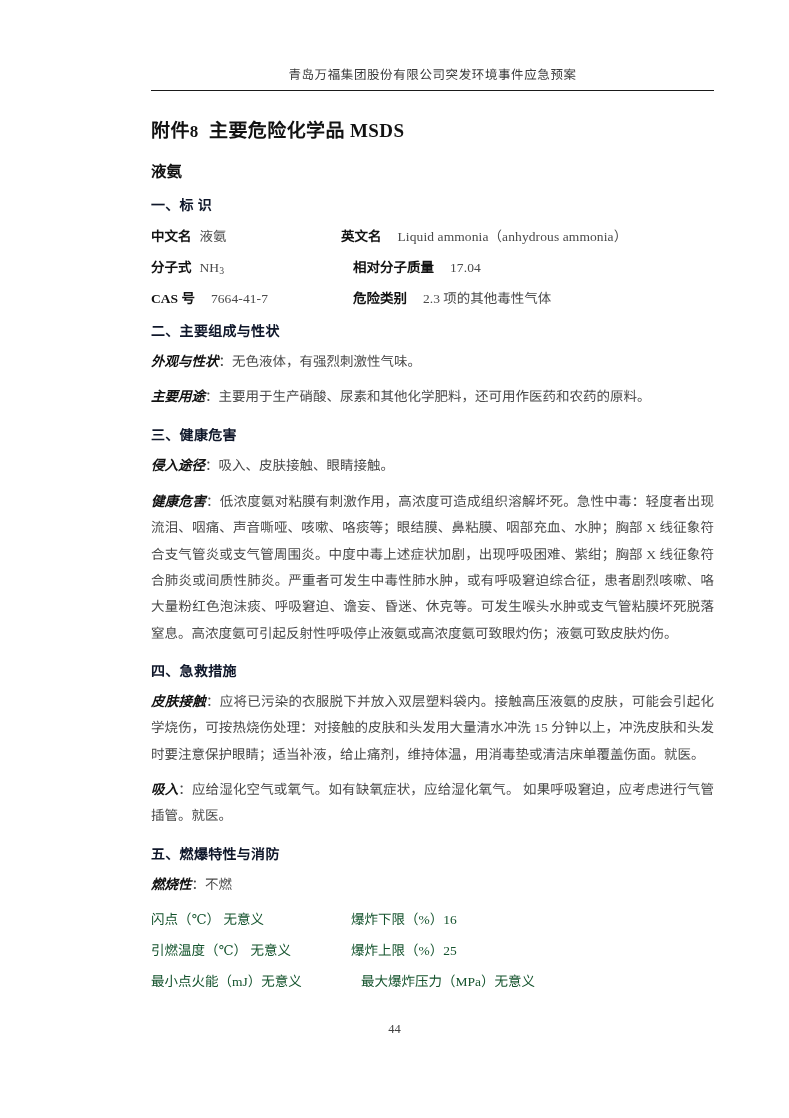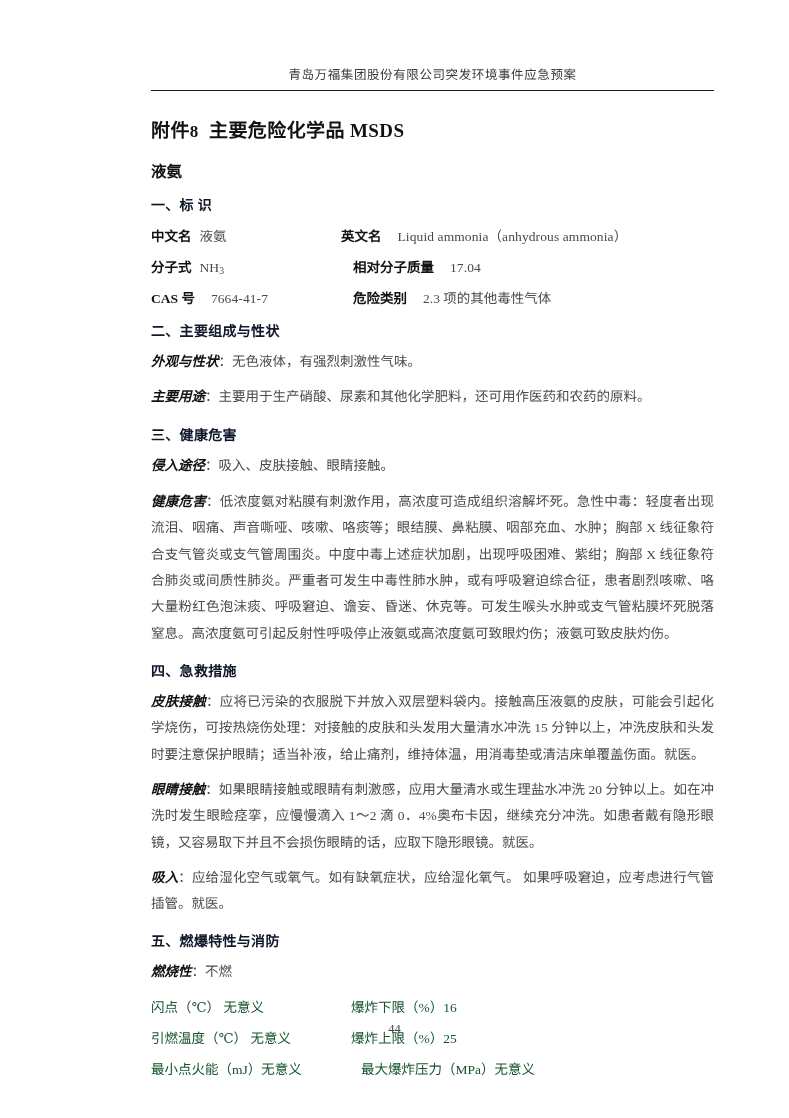--- a/index.html
+++ b/index.html
@@ -237,23 +237,20 @@
     <div class="para">
       <span class="lbl">健康危害</span><span>：低浓度氨对粘膜有刺激作用，高浓度可造成组织溶解坏死。急性中毒：轻度者出现流泪、咽痛、声音嘶哑、咳嗽、咯痰等；眼结膜、鼻粘膜、咽部充血、水肿；胸部 X 线征象符合支气管炎或支气管周围炎。中度中毒上述症状加剧，出现呼吸困难、紫绀；胸部 X 线征象符合肺炎或间质性肺炎。严重者可发生中毒性肺水肿，或有呼吸窘迫综合征，患者剧烈咳嗽、咯大量粉红色泡沫痰、呼吸窘迫、谵妄、昏迷、休克等。可发生喉头水肿或支气管粘膜坏死脱落窒息。高浓度氨可引起反射性呼吸停止液氨或高浓度氨可致眼灼伤；液氨可致皮肤灼伤。</span>
     </div>
 
     <div class="section-heading">四、急救措施</div>
 
     <div class="para tight">
       <span class="lbl">皮肤接触</span><span>：应将已污染的衣服脱下并放入双层塑料袋内。接触高压液氨的皮肤，可能会引起化学烧伤，可按热烧伤处理：对接触的皮肤和头发用大量清水冲洗 15 分钟以上，冲洗皮肤和头发时要注意保护眼睛；适当补液，给止痛剂，维持体温，用消毒垫或清洁床单覆盖伤面。就医。</span>
     </div>
 
-    <div class="para tight">
-      <span class="lbl">眼睛接触</span><span>：如果眼睛接触或眼睛有刺激感，应用大量清水或生理盐水冲洗 20 分钟以上。如在冲洗时发生眼睑痉挛，应慢慢滴入 1～2 滴 0．4%奥布卡因，继续充分冲洗。如患者戴有隐形眼镜，又容易取下并且不会损伤眼睛的话，应取下隐形眼镜。就医。</span>
-    </div>
 
     <div class="para tight">
       <span class="lbl">吸入</span><span>：应给湿化空气或氧气。如有缺氧症状，应给湿化氧气。 如果呼吸窘迫，应考虑进行气管插管。就医。</span>
     </div>
 
     <div class="section-heading">五、燃爆特性与消防</div>
 
     <div class="para tight">
       <span class="lbl">燃烧性</span><span>：不燃</span>
     </div>

